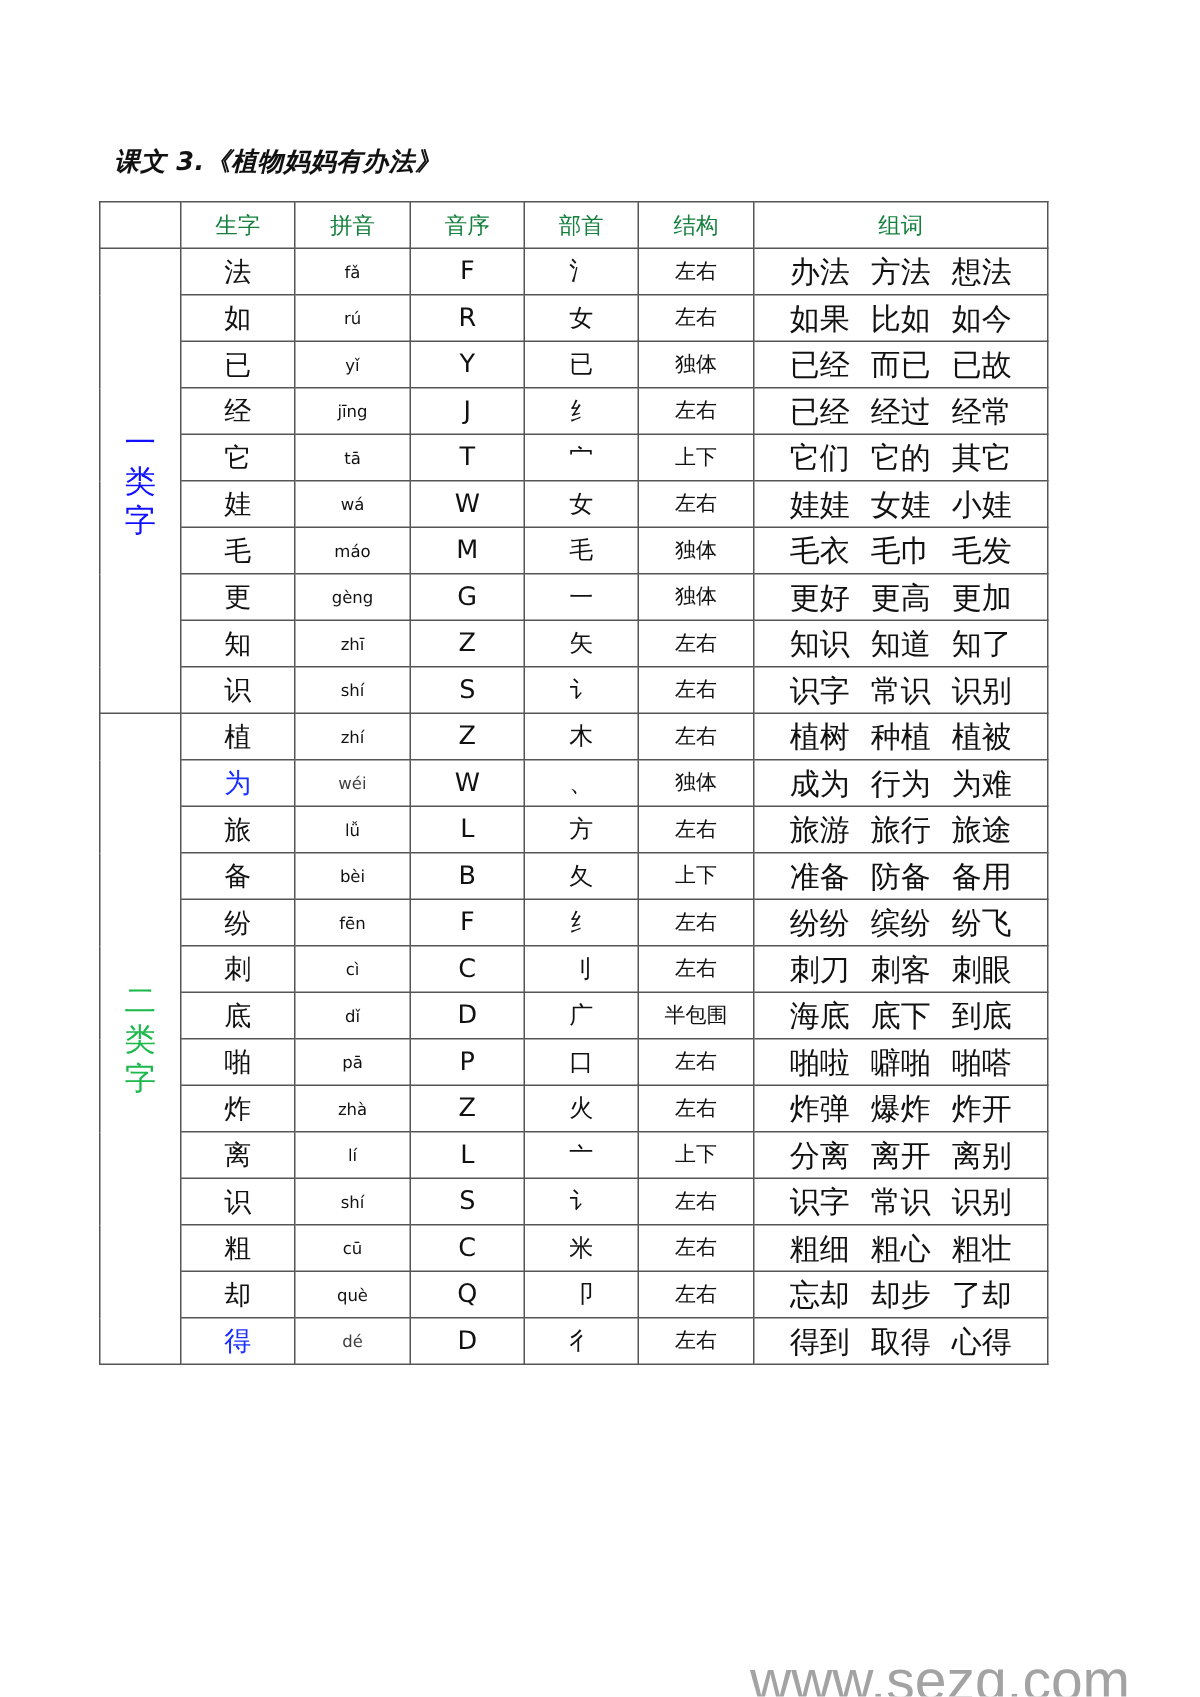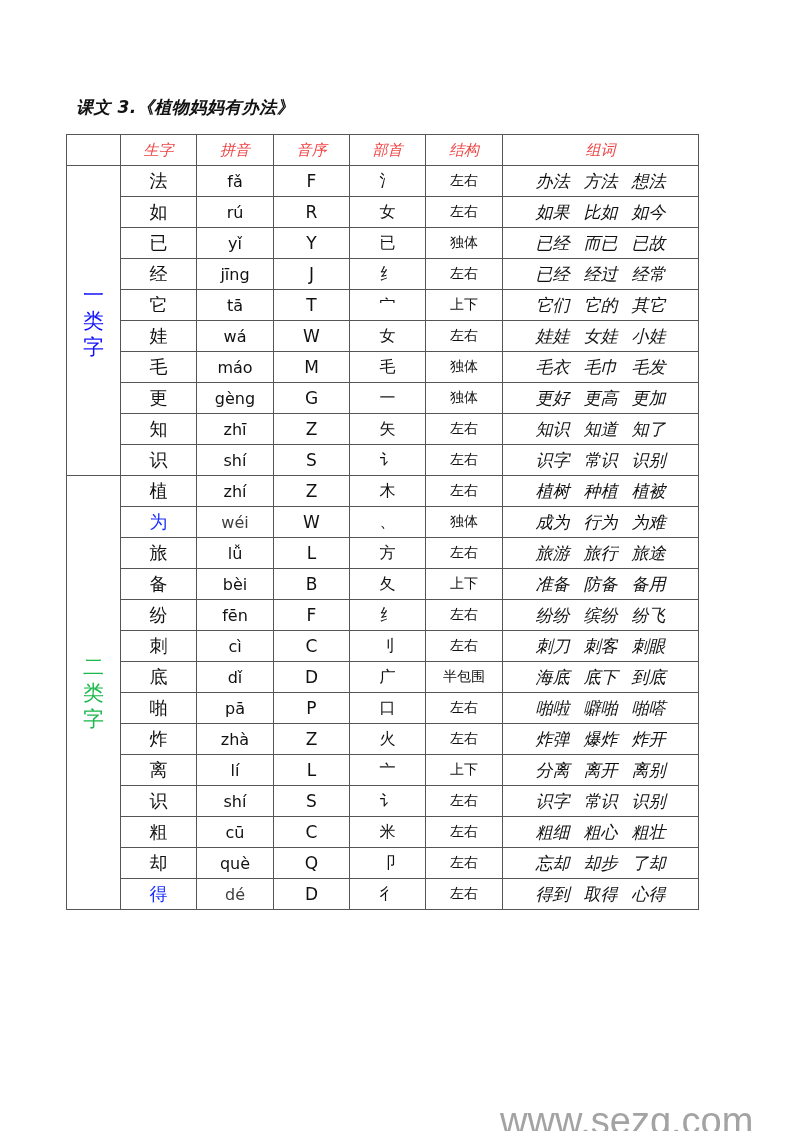--- a/index.html
+++ b/index.html
@@ -1,29 +1,29 @@
 <!DOCTYPE html>
 <html><head>
 <meta charset="utf-8">
 <style>
   html, body { margin: 0; padding: 0; background: #ffffff; }
   body { width: 800px; height: 1131px; position: relative; overflow: hidden;
          font-family: "DejaVu Sans", "Liberation Sans", sans-serif; color: #111; }
   .title { position: absolute; left: 76px; top: 96px; font-size: 17px; font-weight: bold; letter-spacing: 0.5px; font-style: italic; }
   table.vocab { position: absolute; left: 66px; top: 134px; border-collapse: collapse; table-layout: fixed; width: 632px; }
   table.vocab td, table.vocab th { border: 1px solid #555; text-align: center; padding: 0; height: 30px; font-weight: normal; }
-  table.vocab th { color: #ef4444; font-size: 15px; height: 30px; font-style: italic; }
+  table.vocab th { color: #15803d; font-size: 15px; height: 30px; }
   col.c0 { width: 54px; } col.c1 { width: 76px; } col.c2 { width: 77px; } col.c3 { width: 76px; }
   col.c4 { width: 76px; } col.c5 { width: 77px; } col.c6 { width: 196px; }
   td.char { font-size: 18px; }
-  td.pinyin { font-family: "DejaVu Sans", sans-serif; font-size: 16px; }
+  td.pinyin { font-family: "DejaVu Sans", sans-serif; font-size: 11px; }
   td.order { font-family: "DejaVu Sans", sans-serif; font-size: 17px; }
   td.radical { font-size: 16px; font-family: "DejaVu Serif", serif; font-weight: bold; }
   td.struct { font-size: 14px; font-weight: bold; }
-  td.words { font-size: 17px; word-spacing: 0; font-style: italic; }
+  td.words { font-size: 20px; word-spacing: 0; }
   td.words span { display: inline-block; margin: 0 7px; }
   td.group { font-size: 21px; line-height: 26px; vertical-align: middle; }
   .group-1 { color: #1010ff; }
   .group-2 { color: #1cb84b; }
   .hl-char { color: #1a2eff; font-weight: bold; font-size: 20px; }
   .hl-pinyin { color: #404040; }
   .watermark { position: absolute; left: 500px; top: 1100px; font-family: "Liberation Sans", sans-serif;
                font-size: 38px; color: #a3a3a3; letter-spacing: 0px; }
 </style>
 </head>

